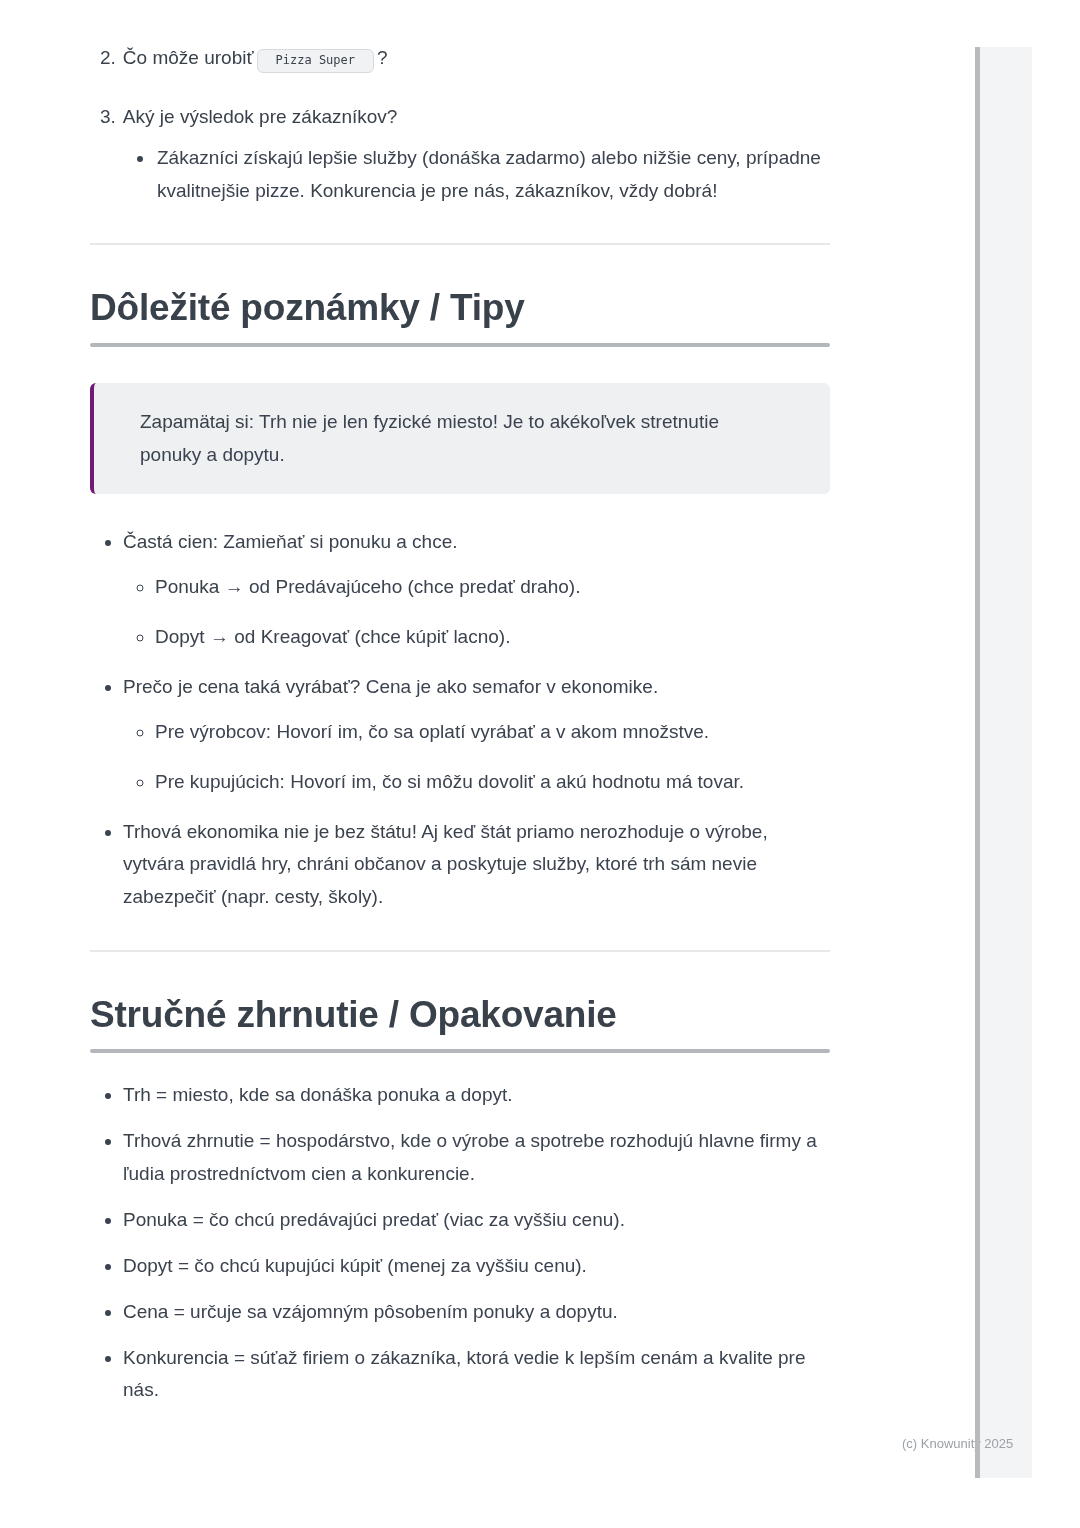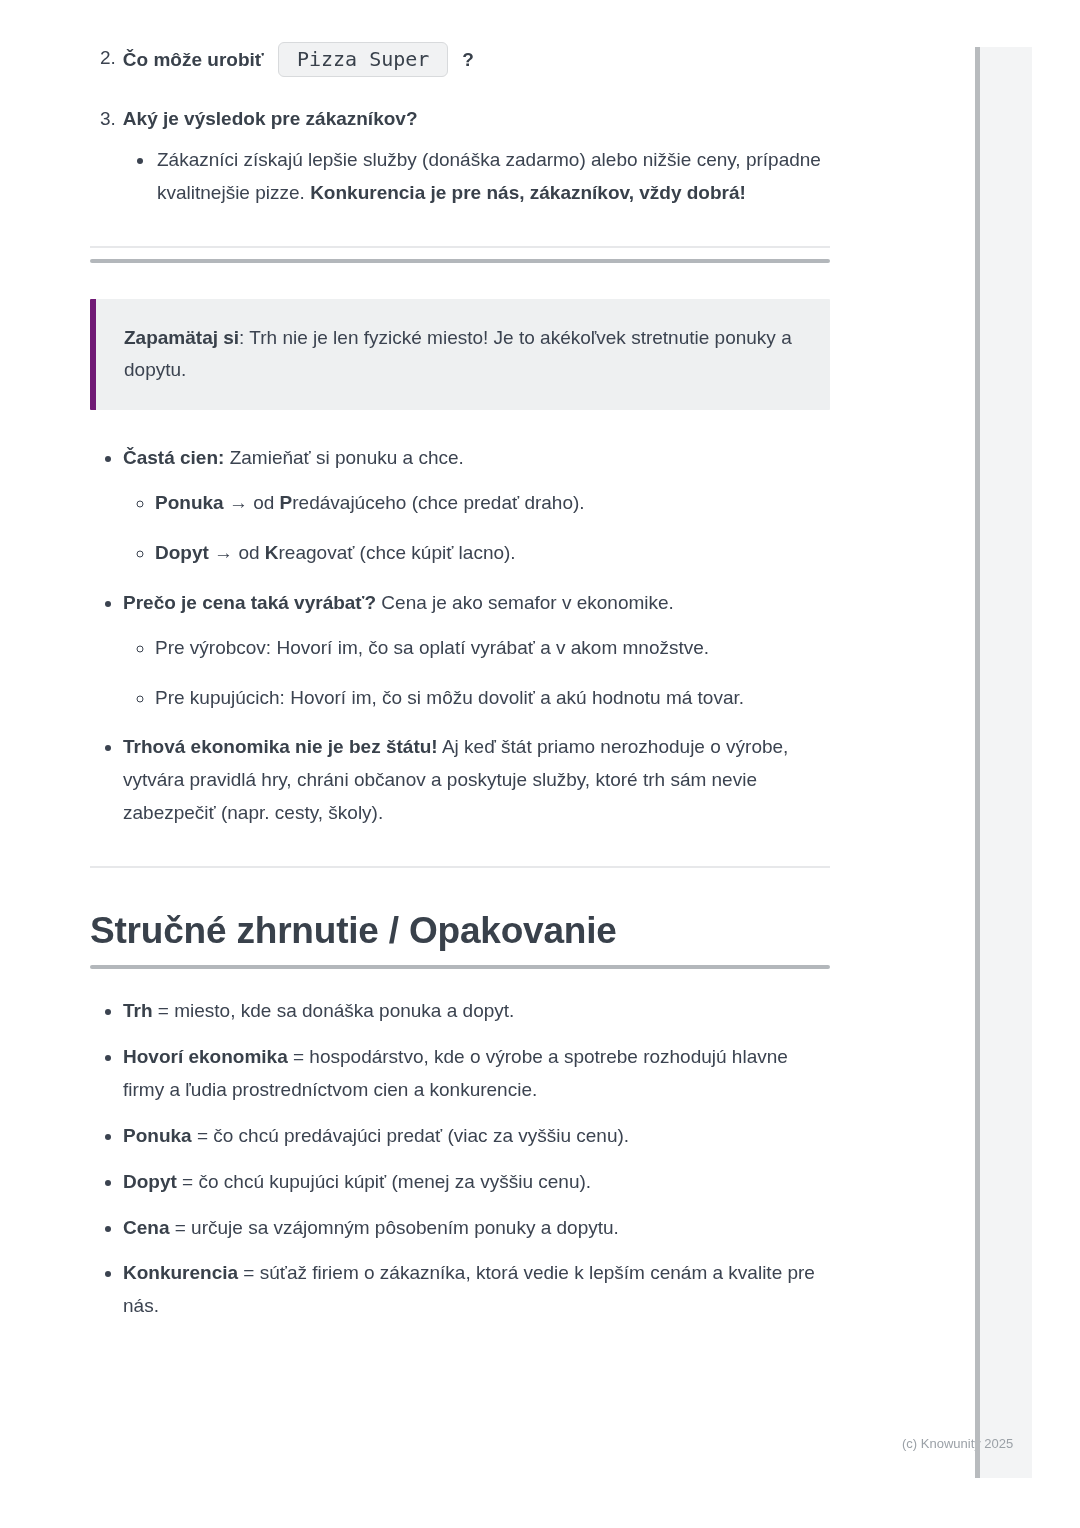--- a/index.html
+++ b/index.html
@@ -12,38 +12,38 @@
     position: relative;
     overflow: hidden;
   }
   .content {
     position: absolute;
     left: 90px; top: 42px;
     width: 740px;
     font-size: 19px;
     line-height: 1.73;
   }
-  b, .bold { font-weight: 700; color: #39414b; }
+  b, .bold { font-weight: 400; color: #39414b; }
 
   
   .qa { padding-left: 10px; }
   .qa + .qa { margin-top: 26px; }
   .qa-q { display: flex; }
   .qa-q .num { flex: none; margin-right: 7px; font-weight: 400; }
   .qa ul { margin: 8px 0 0; padding-left: 55px; list-style: disc; }
   .qa ul li { padding-left: 2px; }
 
   .chip {
     font-family: "DejaVu Sans Mono", "Liberation Mono", monospace;
-    font-size: 20px;
+    font-size: 12px;
     background: #f1f2f3;
     border: 1px solid #d8dadc;
     border-radius: 6px;
     padding: 2px 18px 3px;
-    margin: 0 14px;
+    margin: 0 3px;
     white-space: nowrap;
     color: #39414b;
     display: inline-block;
     line-height: 1.4;
   }
 
   hr.section-divider {
     border: none;
     border-top: 2px solid #e7e8ea;
     margin: 36px 0 0;
@@ -60,23 +60,23 @@
   .heading-rule {
     height: 4px;
     background: #b3b7bb;
     border-radius: 2px;
     margin-top: 11px;
   }
 
   .callout {
     margin-top: 36px;
     background: #eef0f1;
-    border-left: 6px solid #701a75;
-    border-radius: 1px;
-    padding: 23px 28px;
+    border-left: 4px solid #701a75;
+    border-radius: 6px;
+    padding: 23px 46px;
   }
 
   ul.bullets {
     margin: 32px 0 0;
     padding-left: 33px;
     list-style: disc;
   }
   ul.bullets > li { margin-bottom: 15px; padding-left: 0; }
   ul.bullets ul {
     list-style: circle;
@@ -132,20 +132,21 @@
       <span class="num">3.</span>
       <span><b>Aký je výsledok pre zákazníkov?</b></span>
     </div>
     <ul>
       <li><span>Zákazníci získajú lepšie služby (donáška zadarmo) alebo nižšie ceny, prípadne kvalitnejšie pizze. </span><b>Konkurencia je pre nás, zákazníkov, vždy dobrá!</b></li>
     </ul>
   </div>
 
   <hr class="section-divider">
 
+  <h2>Dôležité poznámky / Tipy</h2>
   <div class="heading-rule"></div>
 
   <div class="callout">
     <b>Zapamätaj si</b><span>: Trh nie je len fyzické miesto! Je to akékoľvek stretnutie ponuky a dopytu.</span>
   </div>
 
   <ul class="bullets">
     <li>
       <b>Častá cien:</b><span> Zamieňať si ponuku a chce.</span>
       <ul>
@@ -165,21 +166,21 @@
     </li>
   </ul>
 
   <hr class="section-divider">
 
   <h2>Stručné zhrnutie / Opakovanie</h2>
   <div class="heading-rule"></div>
 
   <ul class="summary-list">
     <li><b>Trh</b><span> = miesto, kde sa donáška ponuka a dopyt.</span></li>
-    <li><b>Hovorí ekonomika</b><span> = hospodárstvo, kde o výrobe a spotrebe rozhodujú hlavne firmy a ľudia prostredníctvom cien a konkurencie.</span></li>
+    <li><b>Trhová zhrnutie</b><span> = hospodárstvo, kde o výrobe a spotrebe rozhodujú hlavne firmy a ľudia prostredníctvom cien a konkurencie.</span></li>
     <li><b>Ponuka</b><span> = čo chcú predávajúci predať (viac za vyššiu cenu).</span></li>
     <li><b>Dopyt</b><span> = čo chcú kupujúci kúpiť (menej za vyššiu cenu).</span></li>
     <li><b>Cena</b><span> = určuje sa vzájomným pôsobením ponuky a dopytu.</span></li>
     <li><b>Konkurencia</b><span> = súťaž firiem o zákazníka, ktorá vedie k lepším cenám a kvalite pre nás.</span></li>
   </ul>
 
 </div>
 
 <div class="scroll-track"></div>
 <div class="scroll-thumb"></div>

